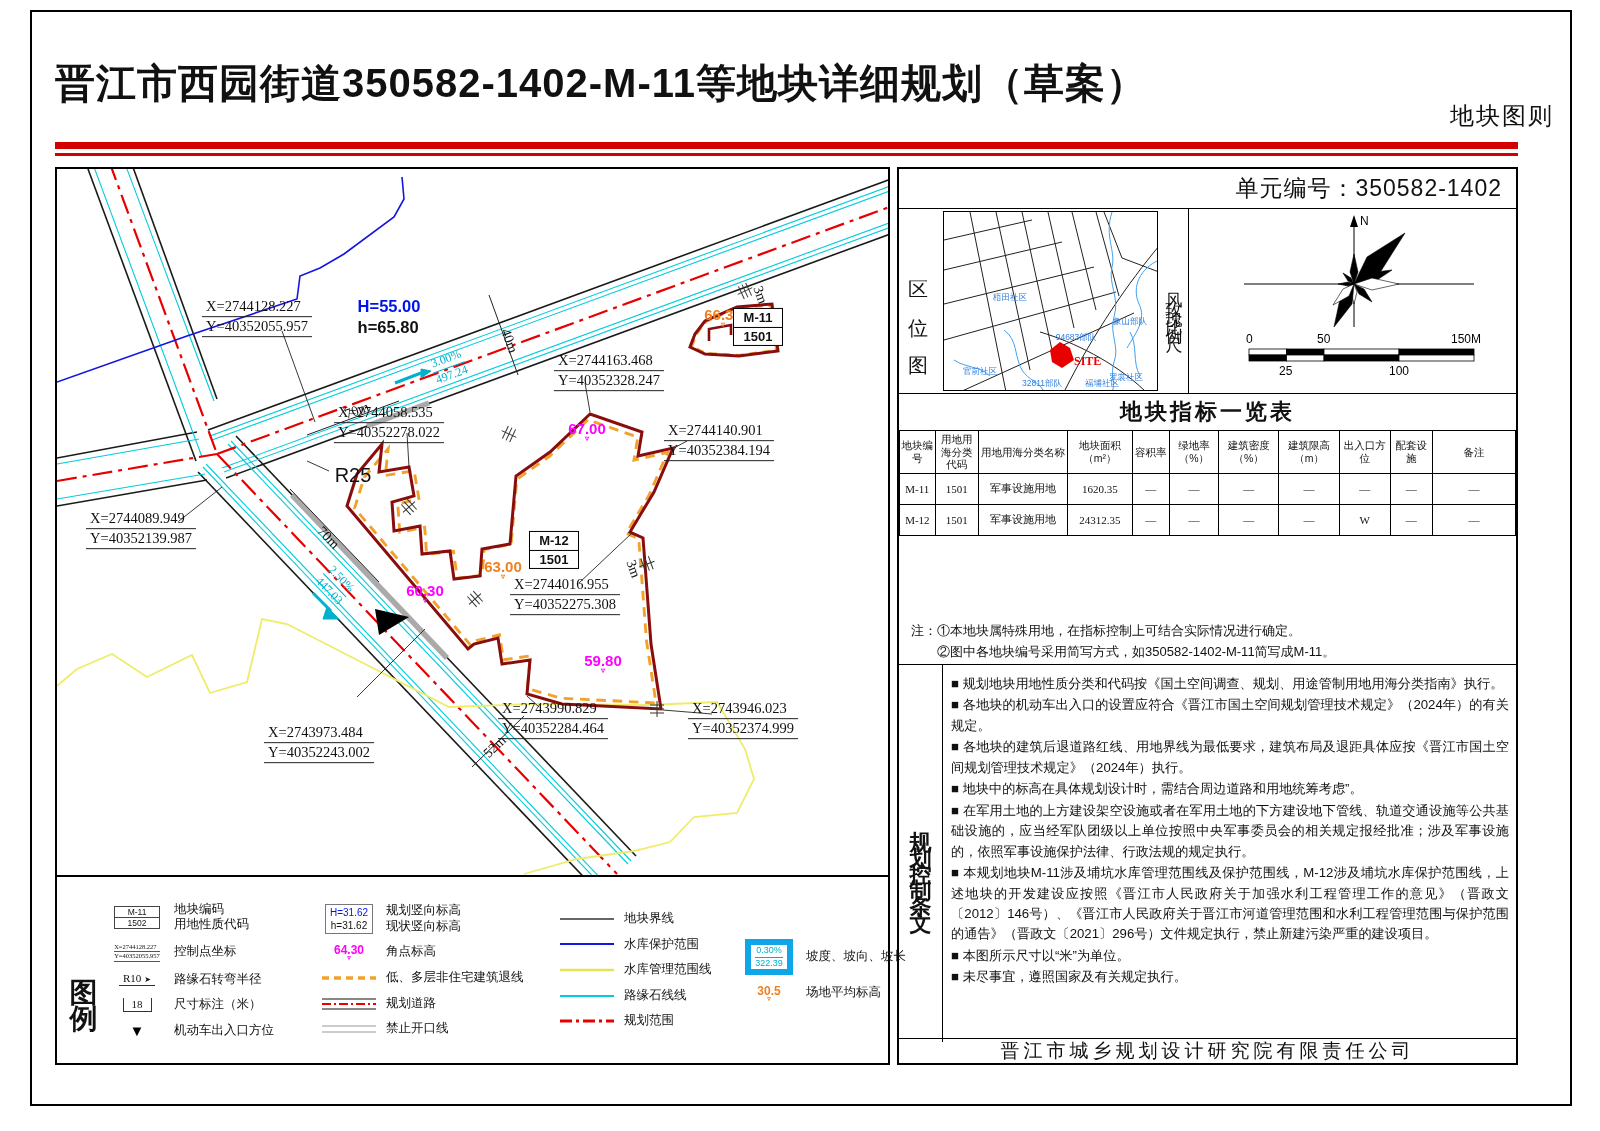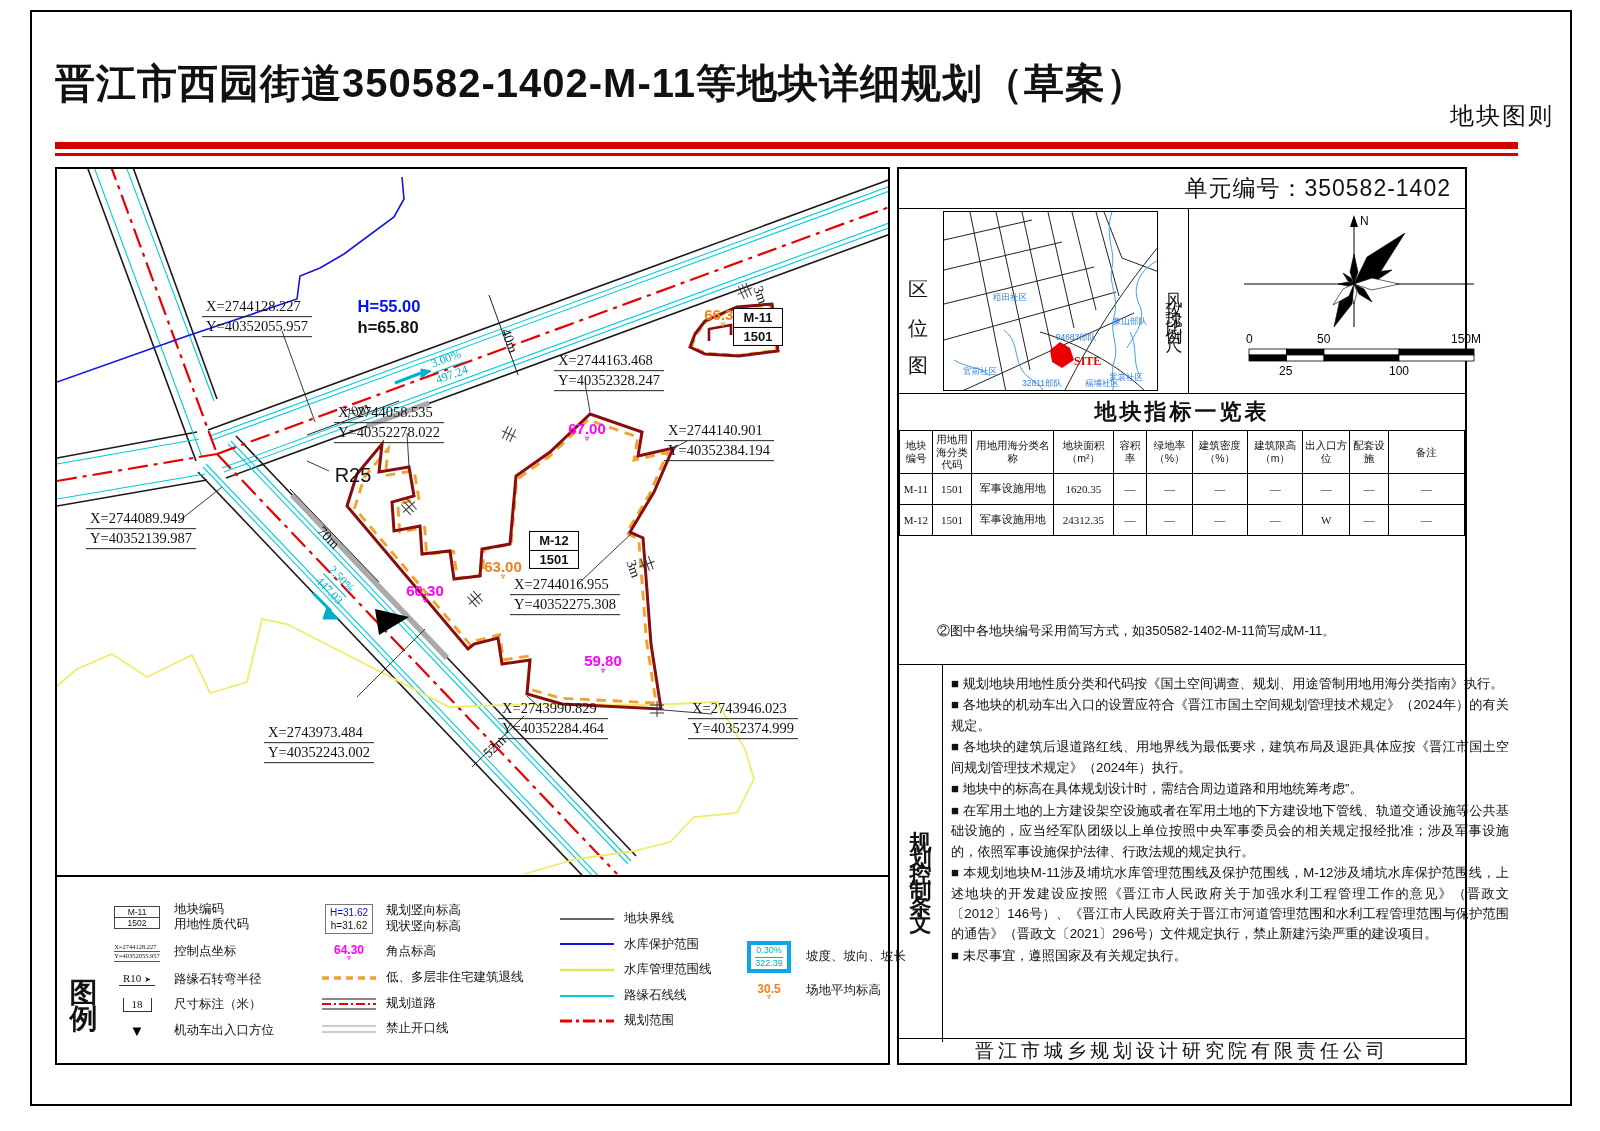--- a/index.html
+++ b/index.html
@@ -29,41 +29,41 @@
   .lg-cpsym{font-family:"Liberation Serif",serif;font-size:6.5px;line-height:1.3;text-align:left;}
   .lg-cpsym span{display:block;border-bottom:.5px solid #555;white-space:nowrap;}
   .lg-radius{font-family:"Liberation Serif",serif;font-size:11px;border-bottom:1px solid #333;padding:0 4px 1px 4px;}
   .lg-radius::after{content:"➤";font-size:8px;margin-left:3px;color:#111;}
   .lg-dimsym{font-family:"Liberation Serif",serif;font-size:11px;border-bottom:1px solid #333;border-left:1px solid #333;border-right:1px solid #333;padding:0 8px 1px 8px;}
   .lg-arrowsym{font-size:15px;line-height:1;color:#000;}
   .lg-vert{border:1px solid #777;font-size:10px;line-height:1.3;padding:1px 4px;text-align:center;background:#fff;}
   .lg-vert span{display:block;white-space:nowrap;}
   .lg-corner{font-weight:bold;font-size:12px;line-height:1;}
   .lg-corner .tick{display:block;text-align:center;font-size:7px;line-height:4px;}
-  .lg-slope{border:4px solid #0ea5e9;color:#00b0cc;font-size:9px;line-height:1.25;text-align:center;padding:0 4px;}
+  .lg-slope{border:6px solid #0ea5e9;color:#00b0cc;font-size:9px;line-height:1.25;text-align:center;padding:0 4px;}
   .lg-slope span{display:block;}
   .lg-slope span:last-child{border-top:1px solid #00b0cc;}
 
   
   .anno{position:absolute;white-space:nowrap;}
   .anno-cp{font-family:"Liberation Serif",serif;font-size:14.5px;line-height:1.3;color:#111;}
   .anno-cp div{border-bottom:1.2px solid #222;padding:0 4px;}
   .anno-pair{font-size:16.5px;font-weight:bold;line-height:1.25;}
   .anno-pair .p1{color:#0013ee;}
   .anno-elev{font-weight:bold;font-size:15px;text-align:center;line-height:1;}
   .anno-elev .tick{font-size:8px;line-height:5px;}
   .anno-slope{color:#00b0cc;font-family:"Liberation Serif",serif;font-size:12px;text-align:center;line-height:1.3;}
   .anno-slope div:last-child{border-top:1px solid #00b0cc;}
   .anno-dim{font-family:"Liberation Serif",serif;font-size:14px;color:#111;}
   .anno-label{font-size:20px;color:#111;}
   .anno-pbox{border:1.5px solid #000;background:#fff;font-size:13px;font-weight:bold;text-align:center;width:48px;line-height:1.35;}
   .anno-pbox div:last-child{border-top:1.5px solid #000;}
 
   
-  #right-panel{position:absolute;left:897px;top:167px;width:570px;height:898px;border:2px solid #000;box-sizing:border-box;}
+  #right-panel{position:absolute;left:897px;top:167px;width:621px;height:898px;border:2px solid #000;box-sizing:border-box;}
   #unit-row{position:absolute;left:0;top:0;width:100%;height:40px;border-bottom:1.5px solid #000;box-sizing:border-box;display:flex;align-items:center;justify-content:flex-end;padding-right:14px;font-size:23px;letter-spacing:1px;}
   #loc-row{position:absolute;left:0;top:40px;width:100%;height:185px;border-bottom:1.5px solid #000;box-sizing:border-box;}
   #loc-label{position:absolute;left:0;top:0;width:40px;height:185px;display:flex;align-items:center;justify-content:center;writing-mode:vertical-rl;text-orientation:upright;font-size:20px;letter-spacing:38px;padding-top:38px;box-sizing:border-box;}
   #minimap{position:absolute;left:44px;top:2px;width:215px;height:180px;border:1.5px solid #000;box-sizing:border-box;overflow:hidden;background:#fff;}
   .place{position:absolute;font-size:8.5px;color:#2d7fe0;white-space:nowrap;transform:translate(-50%,-50%);}
   #site-label{position:absolute;font-size:12px;font-weight:bold;color:#e80000;font-family:"Liberation Serif",serif;}
   #rose-label{position:absolute;left:261px;top:0;width:29px;height:185px;border-right:1.2px solid #000;box-sizing:border-box;display:flex;align-items:center;justify-content:center;writing-mode:vertical-rl;text-orientation:upright;font-size:17px;letter-spacing:9px;padding-top:9px;}
   #rose-area{position:absolute;left:290px;top:0;width:329px;height:183px;}
   
   #tbl-title{position:absolute;left:0;top:225px;width:100%;height:36px;display:flex;align-items:center;justify-content:center;font-size:22px;font-weight:bold;letter-spacing:3px;}
@@ -586,30 +586,32 @@
             <td>—</td>
             <td>—</td>
             <td>W</td>
             <td>—</td>
             <td>—</td>
           </tr>
         </tbody>
     </table>
 
     <div id="notes">
+      <div><span>注：</span><span>①本地块属特殊用地，在指标控制上可结合实际情况进行确定。</span></div>
       <div class="n2">②图中各地块编号采用简写方式，如350582-1402-M-11简写成M-11。</div>
     </div>
 
     <div id="prov-topline"></div>
     <div id="prov-label">规划控制条文</div>
     <div id="prov-text">
         <div class="prov-item">■ 规划地块用地性质分类和代码按《国土空间调查、规划、用途管制用地用海分类指南》执行。</div>
         <div class="prov-item">■ 各地块的机动车出入口的设置应符合《晋江市国土空间规划管理技术规定》（2024年）的有关规定。</div>
         <div class="prov-item">■ 各地块的建筑后退道路红线、用地界线为最低要求，建筑布局及退距具体应按《晋江市国土空 间规划管理技术规定》（2024年）执行。</div>
         <div class="prov-item">■ 地块中的标高在具体规划设计时，需结合周边道路和用地统筹考虑”。</div>
         <div class="prov-item">■ 在军用土地的上方建设架空设施或者在军用土地的下方建设地下管线、轨道交通设施等公共基础设施的，应当经军队团级以上单位按照中央军事委员会的相关规定报经批准；涉及军事设施的，依照军事设施保护法律、行政法规的规定执行。</div>
         <div class="prov-item">■ 本规划地块M-11涉及埔坑水库管理范围线及保护范围线，M-12涉及埔坑水库保护范围线，上述地块的开发建设应按照《晋江市人民政府关于加强水利工程管理工作的意见》（晋政文〔2012〕146号）、《晋江市人民政府关于晋江市河道管理范围和水利工程管理范围与保护范围的通告》（晋政文〔2021〕296号）文件规定执行，禁止新建污染严重的建设项目。</div>
+        <div class="prov-item">■ 本图所示尺寸以“米”为单位。</div>
         <div class="prov-item">■ 未尽事宜，遵照国家及有关规定执行。</div>
       </div>
 
     <div id="footer-row">晋江市城乡规划设计研究院有限责任公司</div>
   </div>
 </div>
 
 </body></html>

